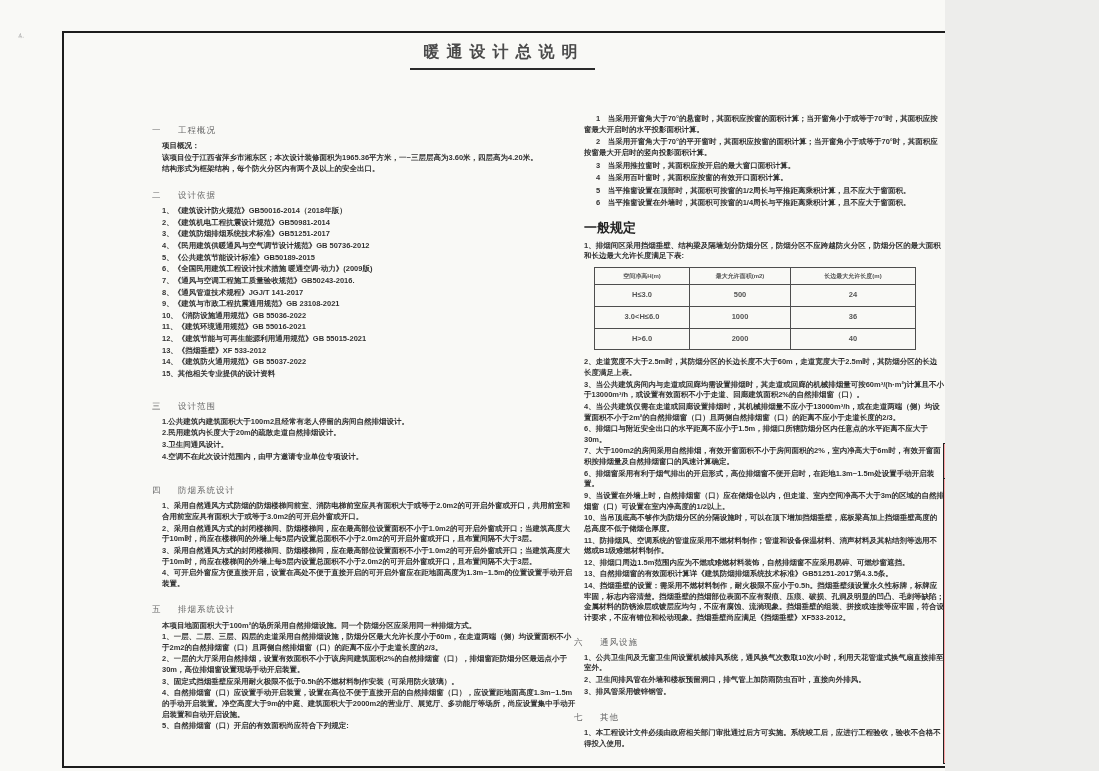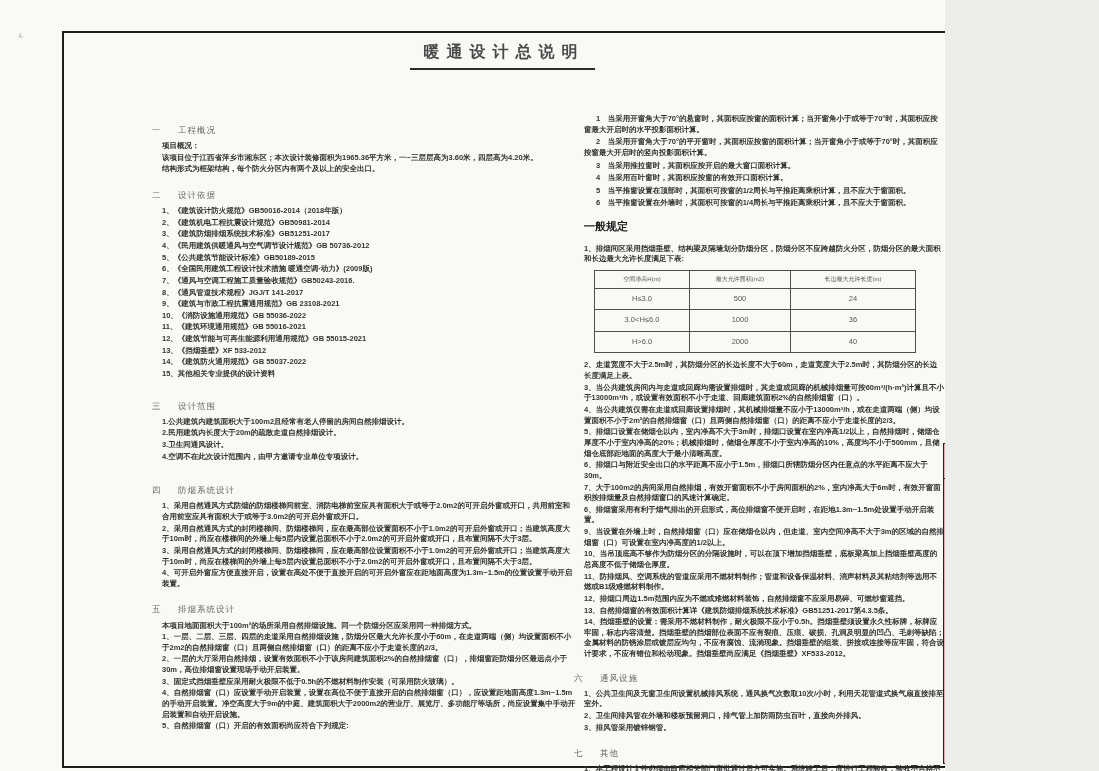--- a/index.html
+++ b/index.html
@@ -12,24 +12,24 @@
                    border-bottom:2px solid #2b2b2b;padding:0 10px 5px 14px;}
   
   .col{position:absolute;font-size:7.5px;line-height:1.42;font-weight:600;color:#333;}
   .col-left{left:162px;top:124px;width:414px;}
   .col-mid{left:584px;top:114px;width:360px;}
   .section{margin-bottom:14px;}
   .sec-head{font-size:8.5px;color:#6a6a6a;font-weight:400;margin:0 0 5px -10px;letter-spacing:1px;}
   .sec-head .sec-num{display:inline-block;width:26px;}
   .body-lines div{margin:0 0 1px 0;}
   .rules div{text-indent:12px;margin-bottom:2px;}
-  .mini-head{font-weight:700;font-size:11px;margin:10px 0 9px 0;color:#222;font-family:Liberation Serif, serif;}
+  .mini-head{font-weight:700;font-size:13px;margin:10px 0 3px 0;color:#222;font-family:Liberation Serif, serif;}
   
   .spec-table{border-collapse:collapse;margin:5px 0 7px 10px;}
-  .spec-table td,.spec-table th{border:1px solid #4e4e4e;text-align:center;color:#555;font-weight:400;}
+  .spec-table td,.spec-table th{border:1px solid #4e4e4e;text-align:center;color:#555;font-weight:700;}
   .spec-table th{font-size:6px;padding:4px 6px;}
   .spec-table td{font-size:7.5px;padding:5px 6px;}
   .spec-table .c1{width:82px;} .spec-table .c2{width:88px;} .spec-table .c3{width:112px;}
   
   .panel{position:absolute;left:943px;top:31px;width:146px;height:733px;font-weight:600;}
   .pbox{position:absolute;left:14px;right:0;border:1.5px solid #222;background:#ef4444;box-sizing:border-box;text-decoration:underline;}
   .logo-box{top:14px;height:90px;text-align:center;}
   .logo-box svg{margin-top:5px;}
   .company-cn{font-size:10px;font-weight:700;color:#1e1e1e;letter-spacing:.5px;margin-top:1px;}
   .cert-box{top:104px;height:130px;padding:2px 3px;box-sizing:border-box;}
@@ -165,21 +165,20 @@
         <td>2000</td>
         <td>40</td>
       </tr>
     </tbody>
       </table>
 
     <div class="body-lines">
         <div>2、走道宽度不大于2.5m时，其防烟分区的长边长度不大于60m，走道宽度大于2.5m时，其防烟分区的长边长度满足上表。</div>
         <div>3、当公共建筑房间内与走道或回廊均需设置排烟时，其走道或回廊的机械排烟量可按60m³/(h·m²)计算且不小于13000m³/h，或设置有效面积不小于走道、回廊建筑面积2%的自然排烟窗（口）。</div>
         <div>4、当公共建筑仅需在走道或回廊设置排烟时，其机械排烟量不应小于13000m³/h，或在走道两端（侧）均设置面积不小于2m²的自然排烟窗（口）且两侧自然排烟窗（口）的距离不应小于走道长度的2/3。</div>
-        <div>5、排烟口设置在储烟仓以内，室内净高不大于3m时，排烟口设置在室内净高1/2以上，自然排烟时，储烟仓厚度不小于室内净高的20%；机械排烟时，储烟仓厚度不小于室内净高的10%，高度均不小于500mm，且储烟仓底部距地面的高度大于最小清晰高度。</div>
         <div>6、排烟口与附近安全出口的水平距离不应小于1.5m，排烟口所辖防烟分区内任意点的水平距离不应大于30m。</div>
         <div>7、大于100m2的房间采用自然排烟，有效开窗面积不小于房间面积的2%，室内净高大于6m时，有效开窗面积按排烟量及自然排烟窗口的风速计算确定。</div>
         <div>6、排烟窗采用有利于烟气排出的开启形式，高位排烟窗不便开启时，在距地1.3m~1.5m处设置手动开启装置。</div>
         <div>9、当设置在外墙上时，自然排烟窗（口）应在储烟仓以内，但走道、室内空间净高不大于3m的区域的自然排烟窗（口）可设置在室内净高度的1/2以上。</div>
         <div>10、当吊顶底高不够作为防烟分区的分隔设施时，可以在顶下增加挡烟垂壁，底板梁高加上挡烟垂壁高度的总高度不低于储烟仓厚度。</div>
         <div>11、防排烟风、空调系统的管道应采用不燃材料制作；管道和设备保温材料、消声材料及其粘结剂等选用不燃或B1级难燃材料制作。</div>
         <div>12、排烟口周边1.5m范围内应为不燃或难燃材料装饰，自然排烟窗不应采用易碎、可燃纱窗遮挡。</div>
         <div>13、自然排烟窗的有效面积计算详《建筑防烟排烟系统技术标准》GB51251-2017第4.3.5条。</div>
         <div>14、挡烟垂壁的设置：需采用不燃材料制作，耐火极限不应小于0.5h。挡烟垂壁须设置永久性标牌，标牌应牢固，标志内容清楚。挡烟垂壁的挡烟部位表面不应有裂痕、压痕、破损、孔洞及明显的凹凸、毛刺等缺陷；金属材料的防锈涂层或镀层应均匀，不应有腐蚀、流淌现象。挡烟垂壁的组装、拼接或连接等应牢固，符合设计要求，不应有错位和松动现象。挡烟垂壁尚应满足《挡烟垂壁》XF533-2012。</div>
       </div>

